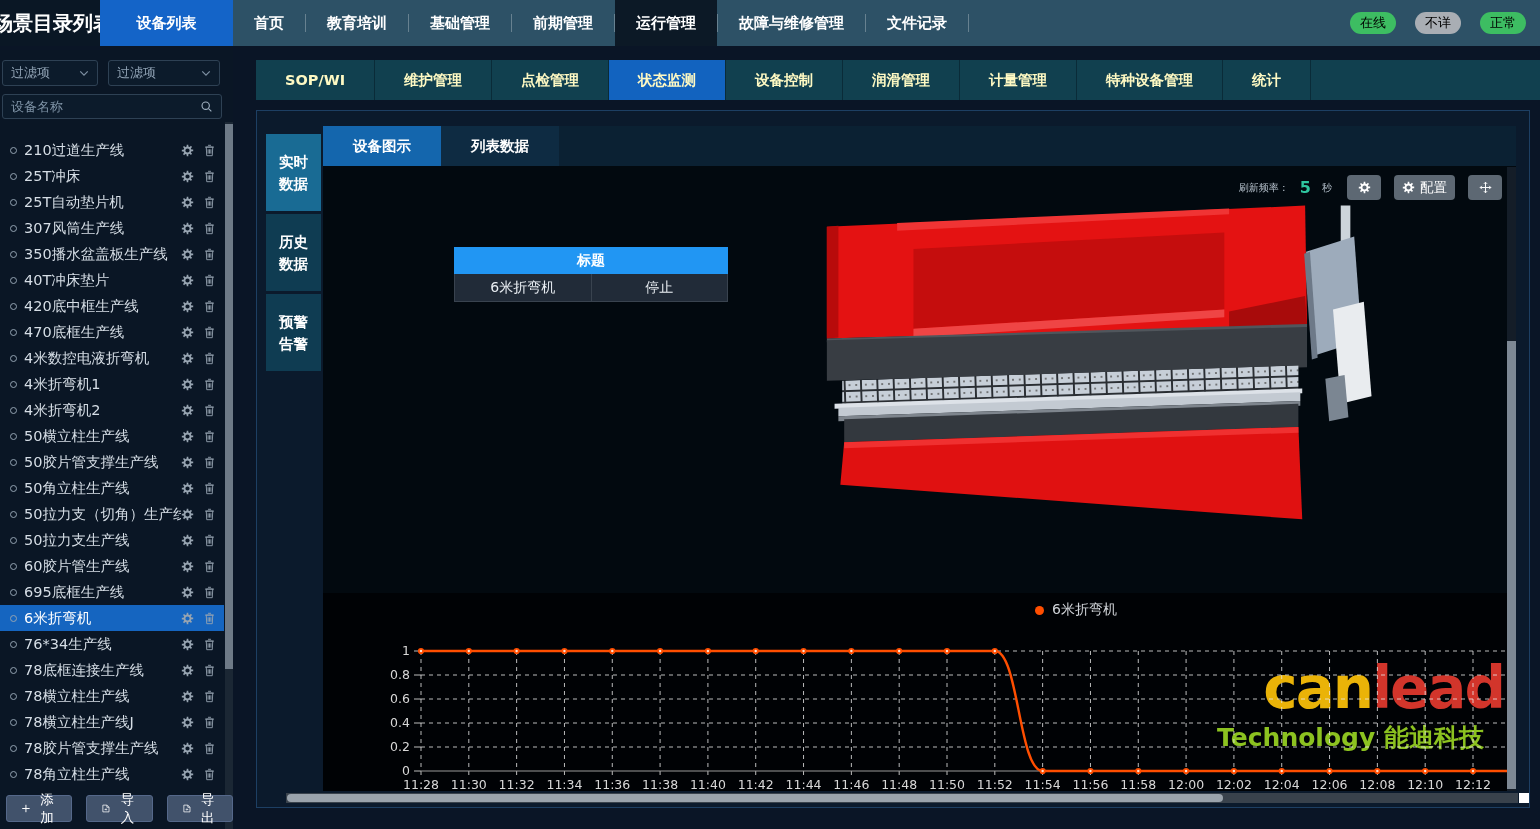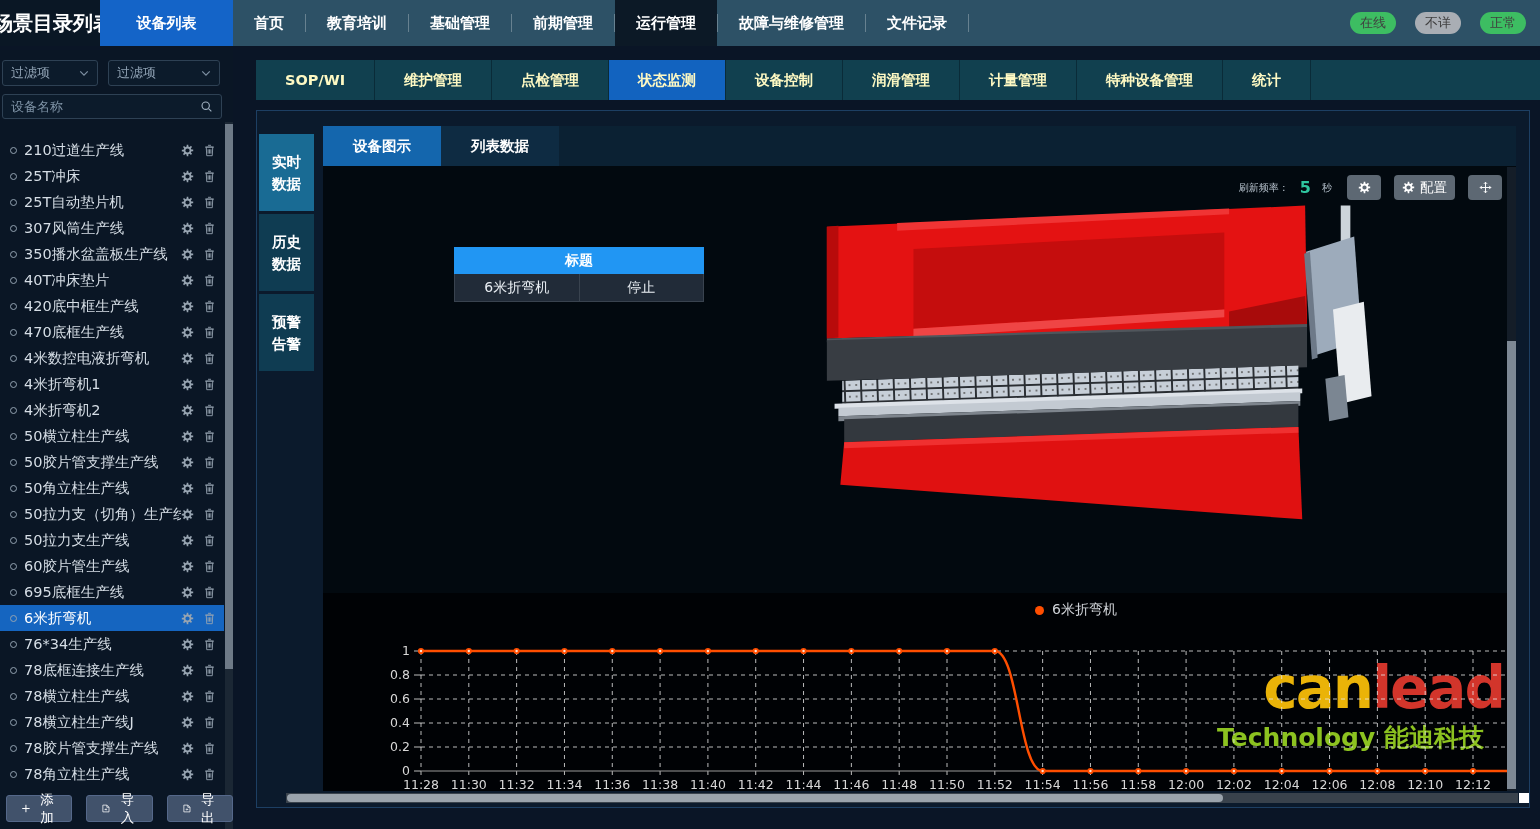--- a/index.html
+++ b/index.html
@@ -13,21 +13,21 @@
               display:flex; align-items:center; justify-content:center; white-space:nowrap; overflow:hidden;padding-left:20px; }
   .tab-scene span{ margin-left:-14px; }
   .tab-device{ width:133px; height:46px; background:#1464c8; color:#fff; font-weight:bold; font-size:15px;
                display:flex; align-items:center; justify-content:center; }
   .topnav{ display:flex; align-items:center; height:46px; }
   .nav-item{ padding:0 21px; height:46px; display:flex; align-items:center; color:#fff;
              font-weight:bold; font-size:15px; cursor:pointer; }
   .nav-item.active{ background:#0c1926; }
   .nav-sep{ width:1px; height:18px; background:rgba(255,255,255,.28); }
   .badges{ position:absolute; right:14px; top:0; height:46px; display:flex; align-items:center; gap:19px; }
-  .badge{ min-width:43px; padding:2px 10px; border-radius:11px; color:#404040; font-size:13px; text-align:center; }
+  .badge{ min-width:43px; padding:2px 10px; border-radius:11px; color:#000000; font-size:13px; text-align:center; }
 
   
   .sidebar{ position:absolute; left:0; top:50px; width:233px; height:783px; background:#0a1625; }
   .filters{ position:absolute; left:2px; top:10px; display:flex; gap:10px; }
   .select{ width:96px; height:26px; background:#0c1b2b; border:1px solid #2e4154; border-radius:3px;
            display:flex; align-items:center; justify-content:space-between; padding:0 8px;
            color:#8fa1b3; font-size:13px; cursor:pointer; }
   .select:last-child{ width:112px; }
   .select svg{ width:10px; height:7px; color:#7d8fa1; }
   .searchbox{ position:absolute; left:2px; top:44px; width:220px; height:25px; background:#0c1b2b;
@@ -55,41 +55,41 @@
   
   .subnav{ position:absolute; left:256px; top:60px; width:1284px; height:40px; background:#11404f;
            display:flex; }
   .subnav-item{ padding:0 29px; height:40px; display:flex; align-items:center; color:#fef9c3;
                 font-weight:bold; font-size:14.5px; border-right:1px solid #0a2b38; cursor:pointer; }
   .subnav-item.active{ background:#1263bf; }
 
   
   .panel{ position:absolute; left:256px; top:110px; width:1274px; height:698px;
           background:#0b1a2c; border:1px solid #1d3f63; }
-  .side-tabs{ position:absolute; left:2px; top:23px; width:55px; }
+  .side-tabs{ position:absolute; left:9px; top:23px; width:55px; }
   .side-tab{ width:55px; height:77px; margin-bottom:3px; background:#0f3c52; display:flex;
              align-items:center; justify-content:center; cursor:pointer; }
   .side-tab.active{ background:#196b94; }
   .side-tab span{ display:block; width:34px; text-align:center; color:#fff; font-weight:bold;
                   font-size:14.5px; line-height:22px; word-break:break-all; }
   .ctabs{ position:absolute; left:66px; top:15px; width:1193px; height:40px; background:#0b2133; display:flex; }
   .ctab{ width:118px; height:40px; display:flex; align-items:center; justify-content:center;
          color:#fff; font-weight:bold; font-size:14.5px; background:#0e2b42; cursor:pointer; }
   .ctab.active{ background:#1466ad; }
 
   
   .viewer{ position:absolute; left:66px; top:55px; width:1193px; height:427px; background:#02090f; }
   .refreshbar{ position:absolute; right:14px; top:9px; display:flex; align-items:center; gap:9px; }
   .rf-label,.rf-unit{ color:#b5c0cb; font-size:10px; }
   .rf-value{ color:#2fc7a0; font-size:16px; font-weight:bold; padding:0 2px; }
   .tool-btn{ height:25px; min-width:34px; padding:0 8px; background:#5d6873; border:none; border-radius:4px;
              color:#fff; display:flex; align-items:center; justify-content:center; gap:5px;
              font-size:13.5px; cursor:pointer; font-family:inherit; }
   .tool-btn svg{ width:13px; height:13px; color:#fff; }
-  .tooltip{ position:absolute; left:131px; top:81px; width:250px; font-size:14px; }
+  .tooltip{ position:absolute; left:131px; top:81px; width:274px; font-size:14px; }
   .tt-head{ height:27px; background:#2196f3; color:#fff; font-weight:bold; display:flex;
             align-items:center; justify-content:center; }
   .tt-row{ display:flex; height:28px; background:#212b38; border:1px solid #39434f; border-top:none; }
   .tt-cell{ flex:1; display:flex; align-items:center; justify-content:center; color:#e8edf2; }
   .tt-cell:first-child{ border-right:1px solid #39434f; }
   .machine{ position:absolute; left:470px; top:30px; width:622px; height:332px; }
   .v-scroll{ position:absolute; left:1250px; top:56px; width:9px; height:624px; background:#141d28; }
   .v-thumb{ position:absolute; left:0; top:174px; width:9px; height:448px; background:#7d8894; }
 
   

